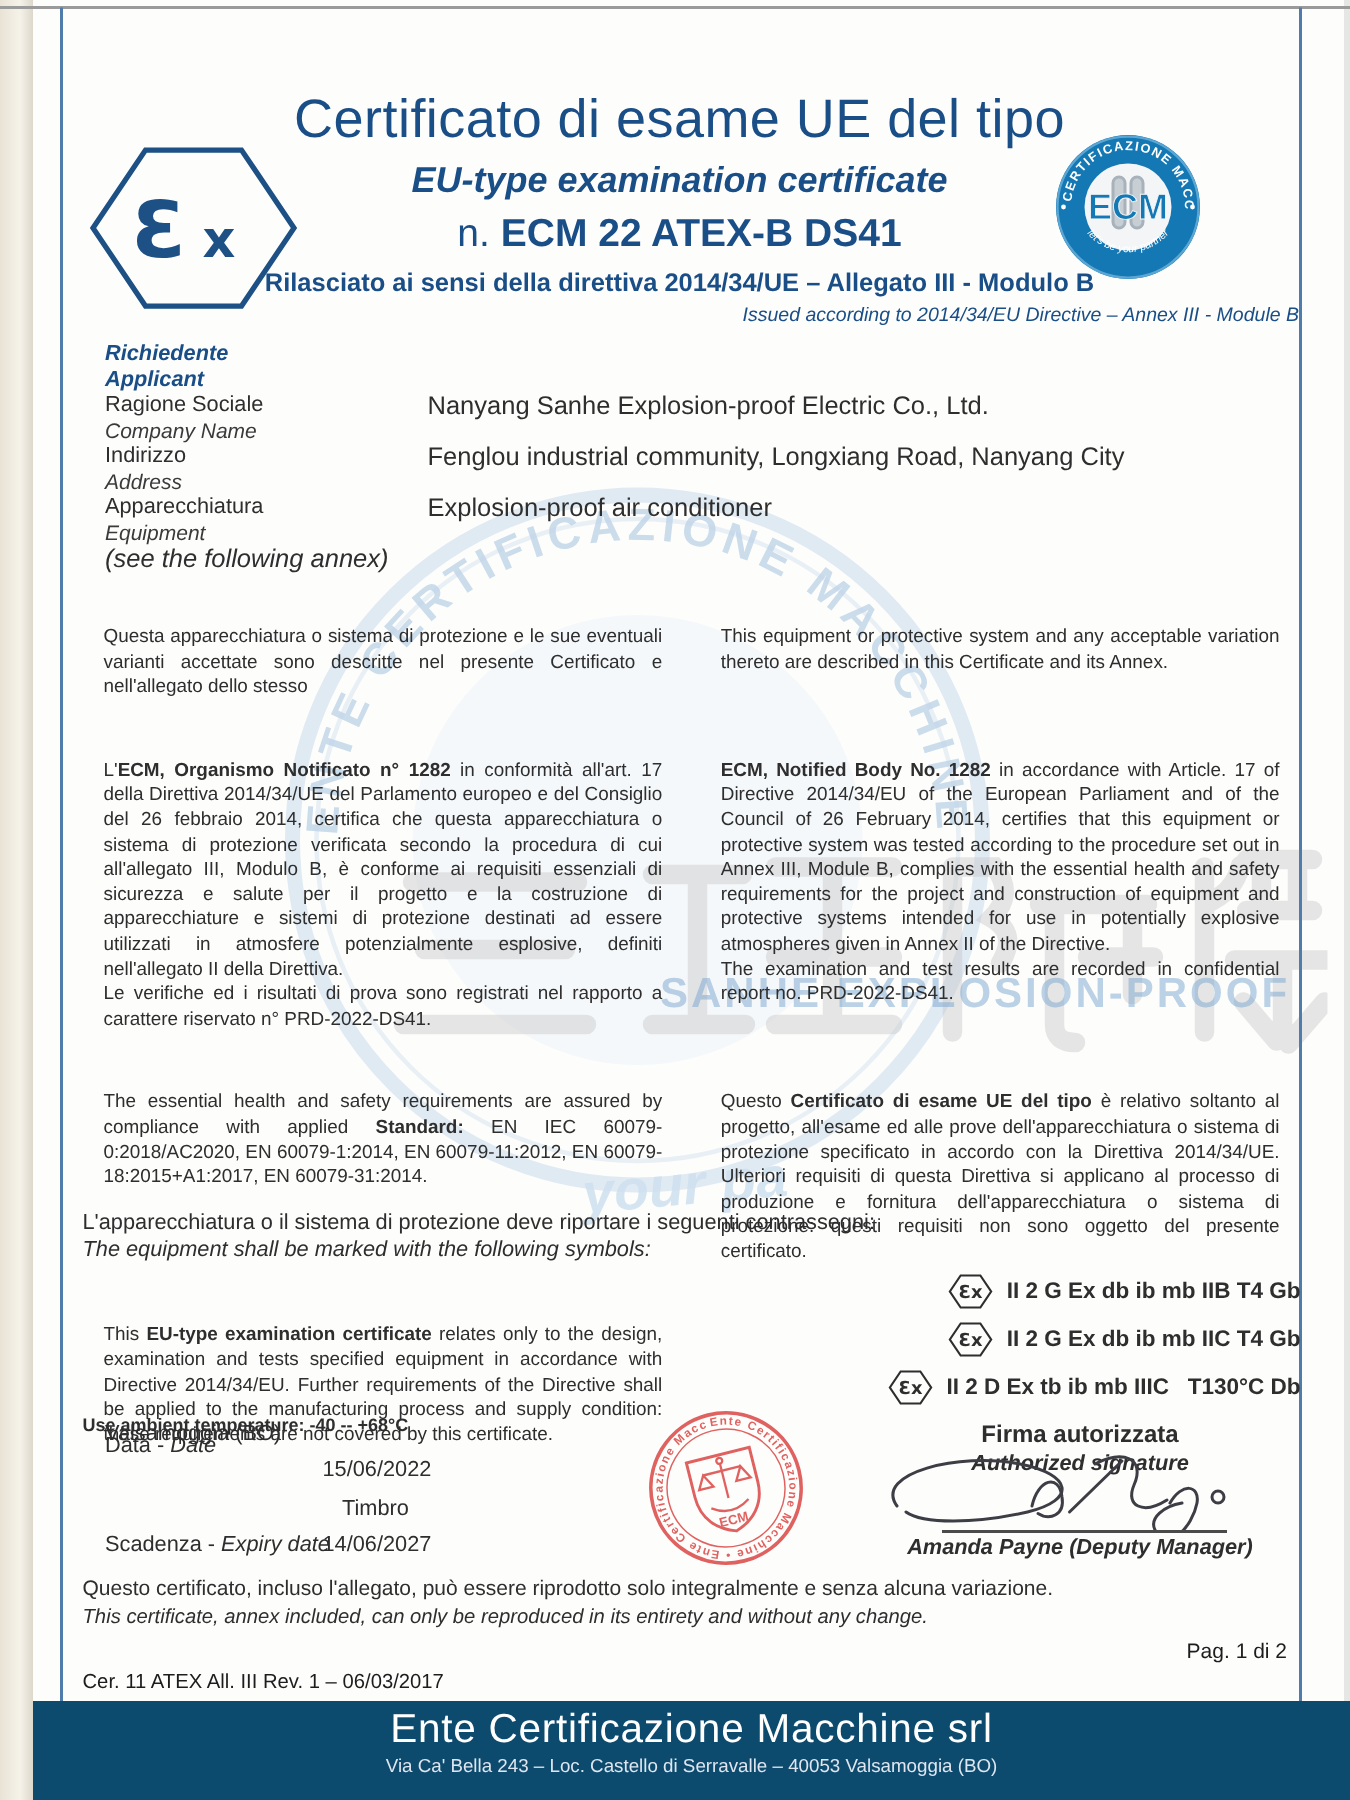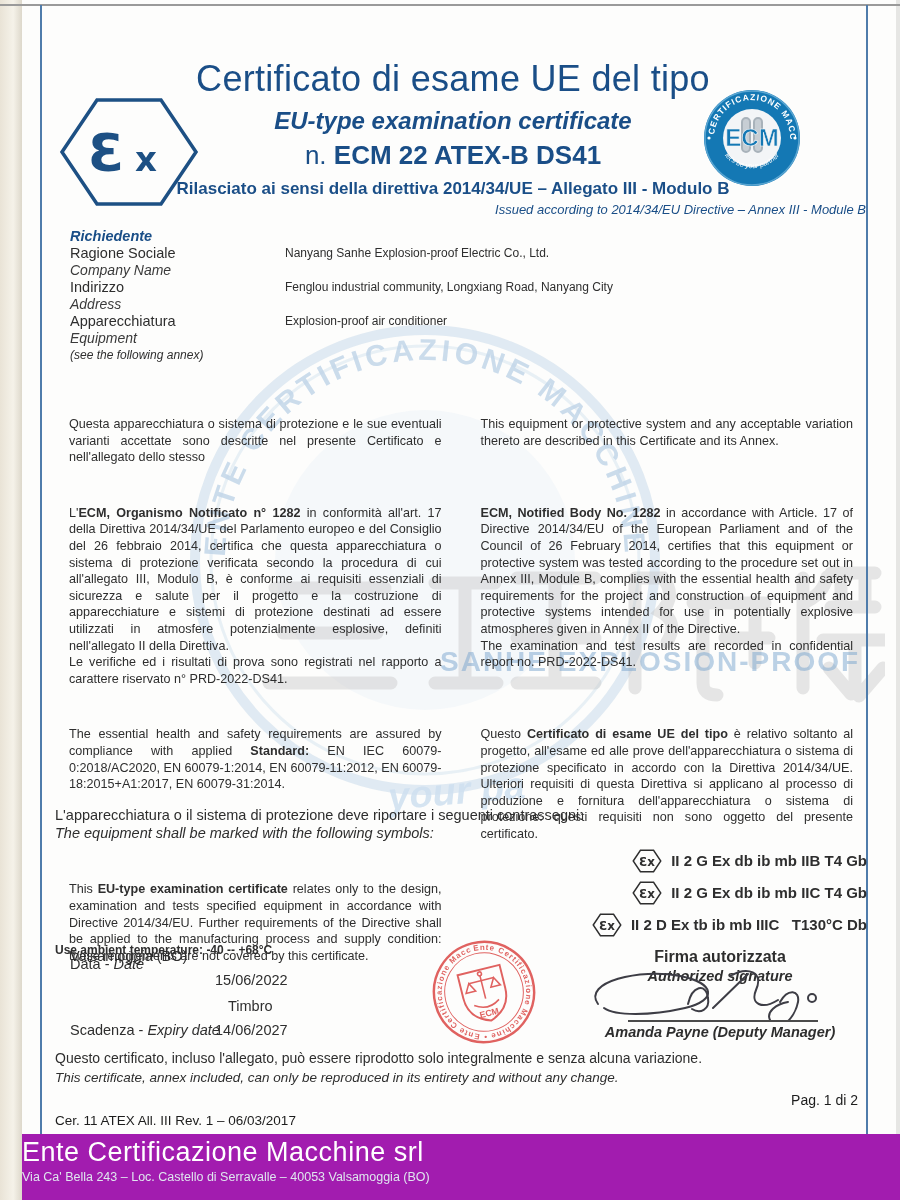--- a/index.html
+++ b/index.html
@@ -22,21 +22,21 @@
   .hdr-dir{font-size:17px;font-weight:700;margin-top:8px;}
   .hdr-dir-en{font-size:13px;font-style:italic;margin-top:3px;text-align:right;}
   .exlogo{left:56px;top:92px;}
   .ecmlogo{left:702px;top:88px;}
   
   .applicant{left:70px;top:228px;width:760px;font-size:14px;line-height:17px;}
   .app-h{color:#1a4e87;font-weight:700;font-style:italic;font-size:14.5px;}
   .arow{display:grid;grid-template-columns:215px 1fr;}
   .albl{font-size:14.5px;}
   .asub{font-style:italic;font-size:14px;color:#3a3a3a;}
-  .aval{font-size:12px;padding-top:0;}
+  .aval{font-size:17px;padding-top:0;}
   .it{font-style:italic;}
   
   .bodygrid{left:55px;top:402px;width:812px;display:grid;grid-template-columns:1fr 1fr;
             column-gap:11px;row-gap:11px;font-size:12.6px;line-height:16.6px;}
   .bp{text-align:justify;white-space:pre-line;margin:14px;}
   .b{font-weight:700;}
   .i{font-style:italic;}
   
   .markings{left:55px;top:806px;width:812px;font-size:14.5px;line-height:18px;}
   .mk-line{margin-top:5px;display:flex;align-items:center;gap:9px;font-weight:700;font-size:15px;height:27px;justify-content:flex-end;}
@@ -46,21 +46,21 @@
   .sig{left:470px;top:0;width:360px;text-align:center;}
   .sig-t1{font-weight:700;font-size:16px;}
   .sig-t2{font-style:italic;font-weight:600;font-size:14.5px;margin-top:2px;}
   .sig-line{position:absolute;left:88px;top:72px;width:190px;border-top:2px solid #4b4b4b;}
   .sig-name{position:absolute;left:0;top:76px;width:360px;font-weight:700;font-style:italic;font-size:14.5px;}
   
   .notes{left:55px;top:1048px;width:812px;font-size:14px;line-height:20px;}
   .pagenum{right:42px;top:1092px;font-size:14px;color:#1d1d1d;}
   .docref{left:55px;top:1113px;font-size:13.5px;color:#1d1d1d;}
   
-  .footer{left:22px;top:1134px;width:878px;height:66px;background:#a21caf;color:#fff;text-align:left;}
+  .footer{left:22px;top:1134px;width:878px;height:66px;background:#0c4a6e;color:#fff;text-align:center;}
   .f-name{font-size:27px;letter-spacing:.5px;margin-top:3px;}
   .f-addr{font-size:12.5px;margin-top:2px;color:#dfe6ef;}
   .f-contact{font-size:12.5px;margin-top:19px;color:#dfe6ef;}
   .f-ic{opacity:.75;font-size:11px;margin:0 3px 0 10px;}
   
   .wm{pointer-events:none;}
   .wm-tag{left:388px;top:770px;font-size:38px;font-weight:700;font-style:italic;color:#cfe0f0;opacity:.85;transform:rotate(-5deg);}
   .wm-brand{left:440px;top:646px;font-size:28px;font-weight:700;letter-spacing:2px;color:#7ba6cf;opacity:.5;white-space:nowrap;}
 </style>
 </head>
@@ -127,20 +127,21 @@
     <div class="hdr-sub">EU-type examination certificate</div>
     <div class="hdr-num">
       <span class="npfx">n. </span><span class="nval">ECM 22 ATEX-B DS41</span>
     </div>
     <div class="hdr-dir">Rilasciato ai sensi della direttiva 2014/34/UE – Allegato III - Modulo B</div>
     <div class="hdr-dir-en">Issued according to 2014/34/EU Directive – Annex III - Module B</div>
   </div>
 
   <div class="abs applicant">
     <div class="app-h">Richiedente</div>
+    <div class="app-h">Applicant</div>
     <div class="arow">
       <div>
         <div class="albl">Ragione Sociale</div>
         <div class="asub">Company Name</div>
       </div>
       <div class="aval">Nanyang Sanhe Explosion-proof Electric Co., Ltd.</div>
     </div>
     <div class="arow">
       <div>
         <div class="albl">Indirizzo</div>

